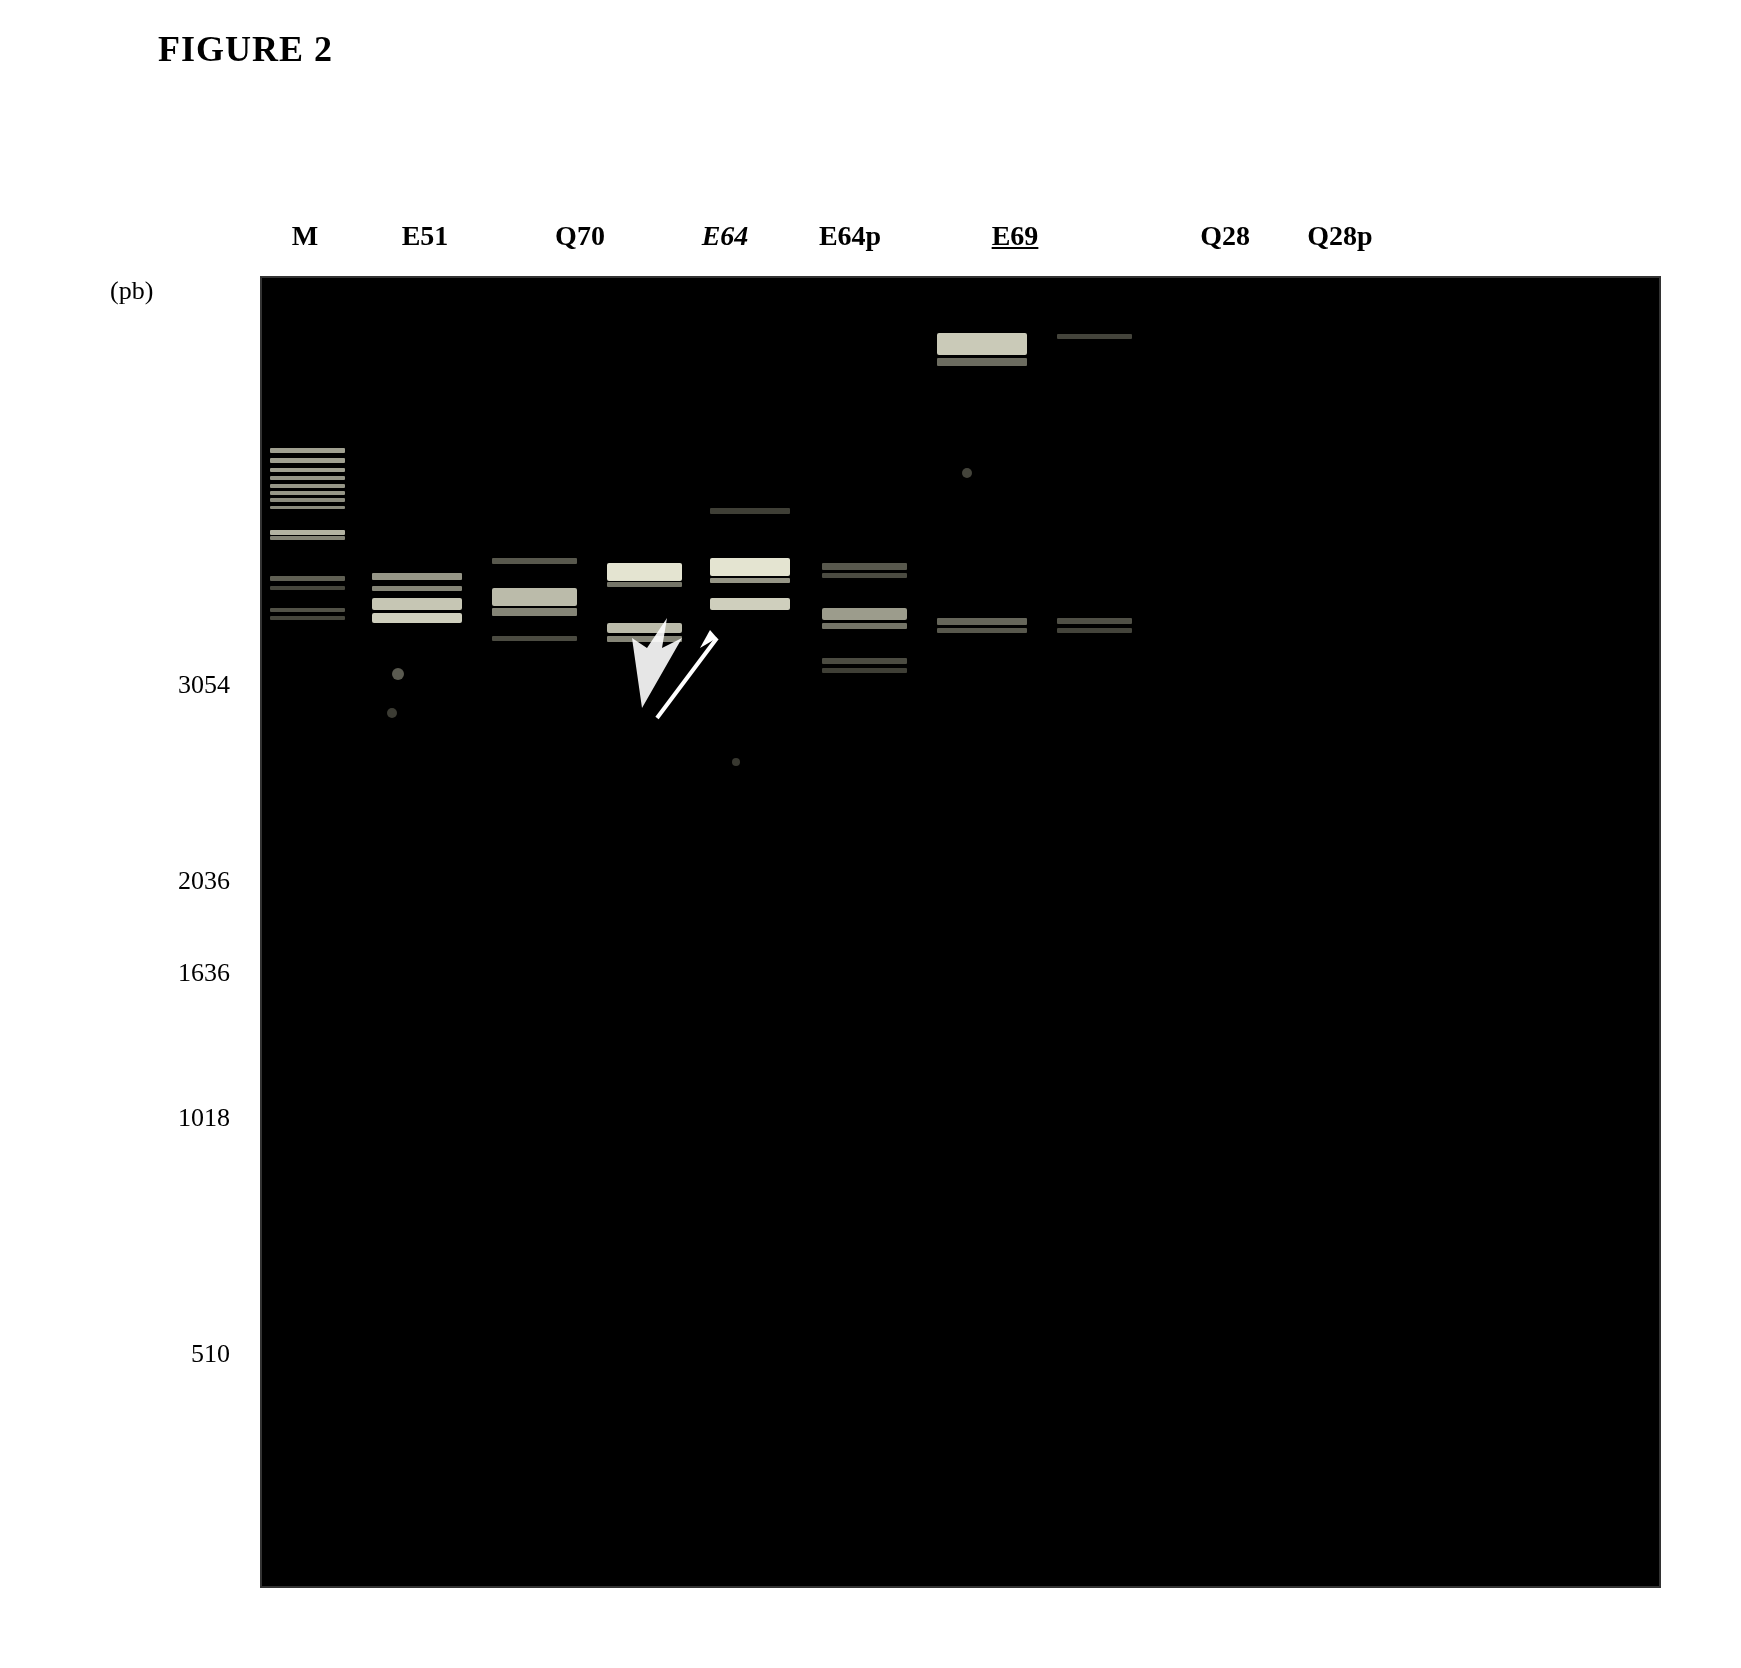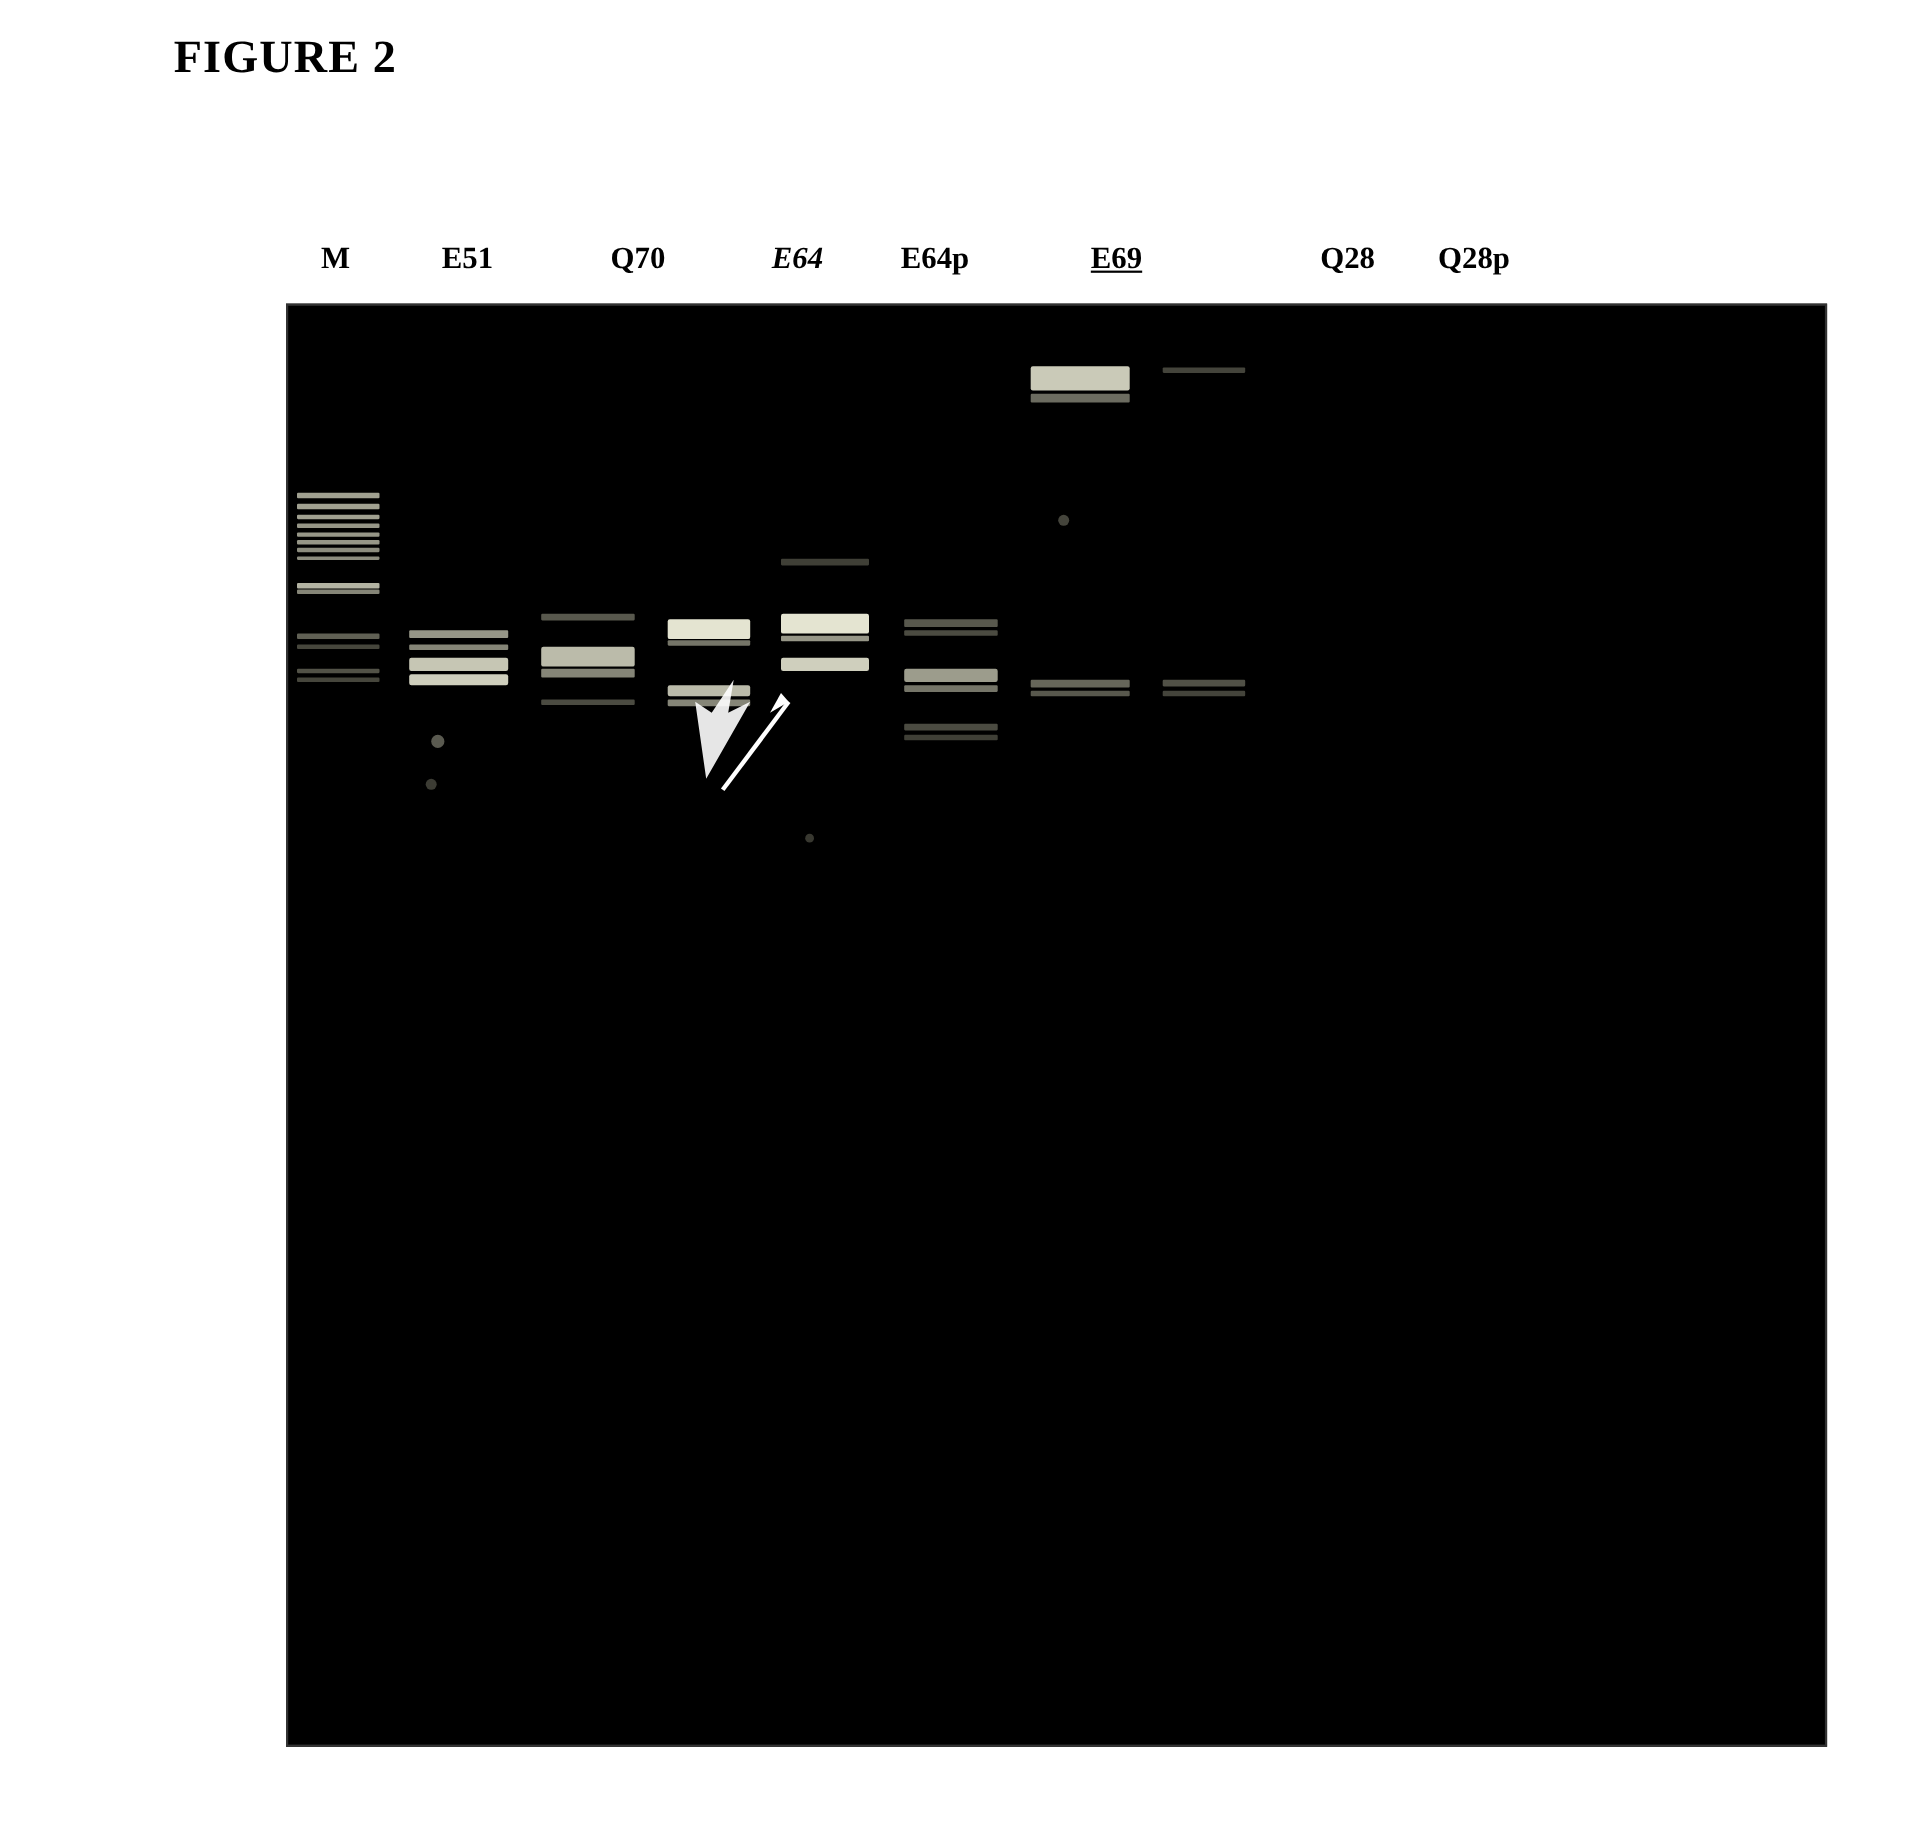--- a/index.html
+++ b/index.html
@@ -9,21 +9,21 @@
       background: #ffffff;
       font-family: 'Times New Roman', Times, serif;
       position: relative;
       overflow: hidden;
     }
 
     .figure-title {
       position: absolute;
       top: 28px;
       left: 158px;
-      font-size: 42px;
+      font-size: 36px;
       font-weight: bold;
       color: #000000;
       letter-spacing: 1px;
     }
 
     .gel-container {
       position: absolute;
       top: 220px;
       left: 100px;
       right: 80px;
@@ -102,20 +102,28 @@
     <div class="col-label col-m">M</div>
     <div class="col-label col-e51">E51</div>
     <div class="col-label col-q70">Q70</div>
     <div class="col-label col-e64">E64</div>
     <div class="col-label col-e64p">E64p</div>
     <div class="col-label col-e69">E69</div>
     <div class="col-label col-q28">Q28</div>
     <div class="col-label col-q28p">Q28p</div>
   </div>
 
+  <div class="y-axis-labels">
+    <div class="pb-label">(pb)</div>
+    <div class="y-label" style="top: 30%;">3054</div>
+    <div class="y-label" style="top: 45%;">2036</div>
+    <div class="y-label" style="top: 52%;">1636</div>
+    <div class="y-label" style="top: 63%;">1018</div>
+    <div class="y-label" style="top: 81%;">510</div>
+  </div>
 
   <div class="gel-image">
 
     
     <svg width="100%" height="100%" xmlns="http://www.w3.org/2000/svg">
 
       <rect x="8" y="170" width="75" height="5" fill="rgba(200,200,180,0.8)" rx="1"></rect>
       <rect x="8" y="180" width="75" height="5" fill="rgba(200,200,180,0.8)" rx="1"></rect>
       <rect x="8" y="190" width="75" height="4" fill="rgba(200,200,180,0.8)" rx="1"></rect>
       <rect x="8" y="198" width="75" height="4" fill="rgba(200,200,180,0.75)" rx="1"></rect>

